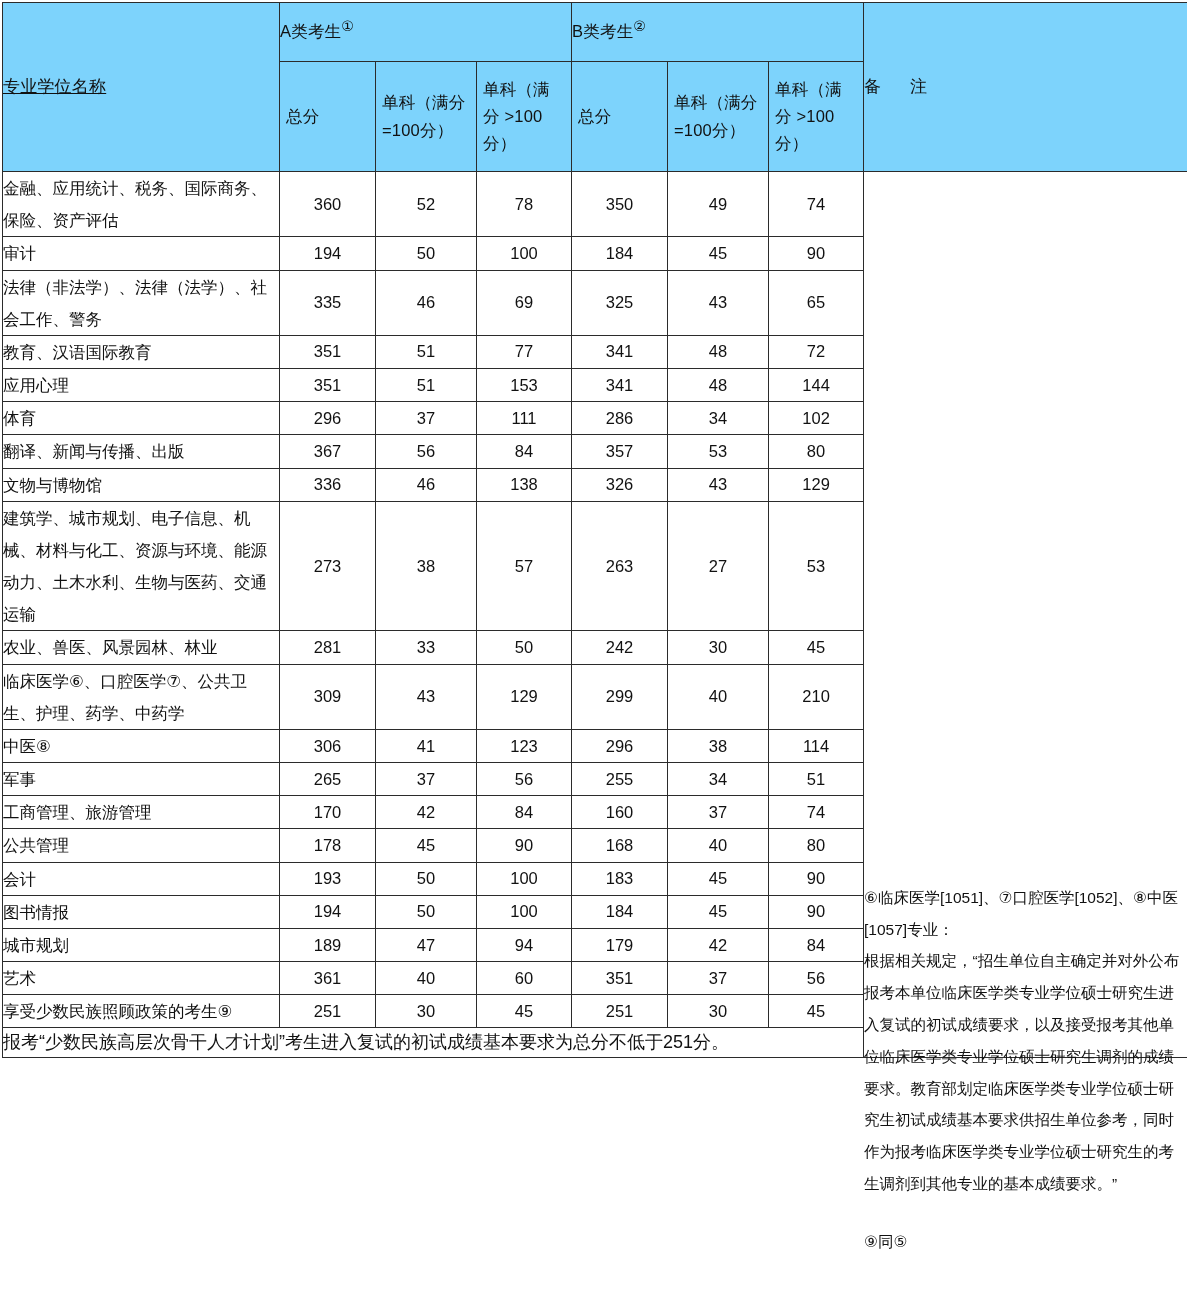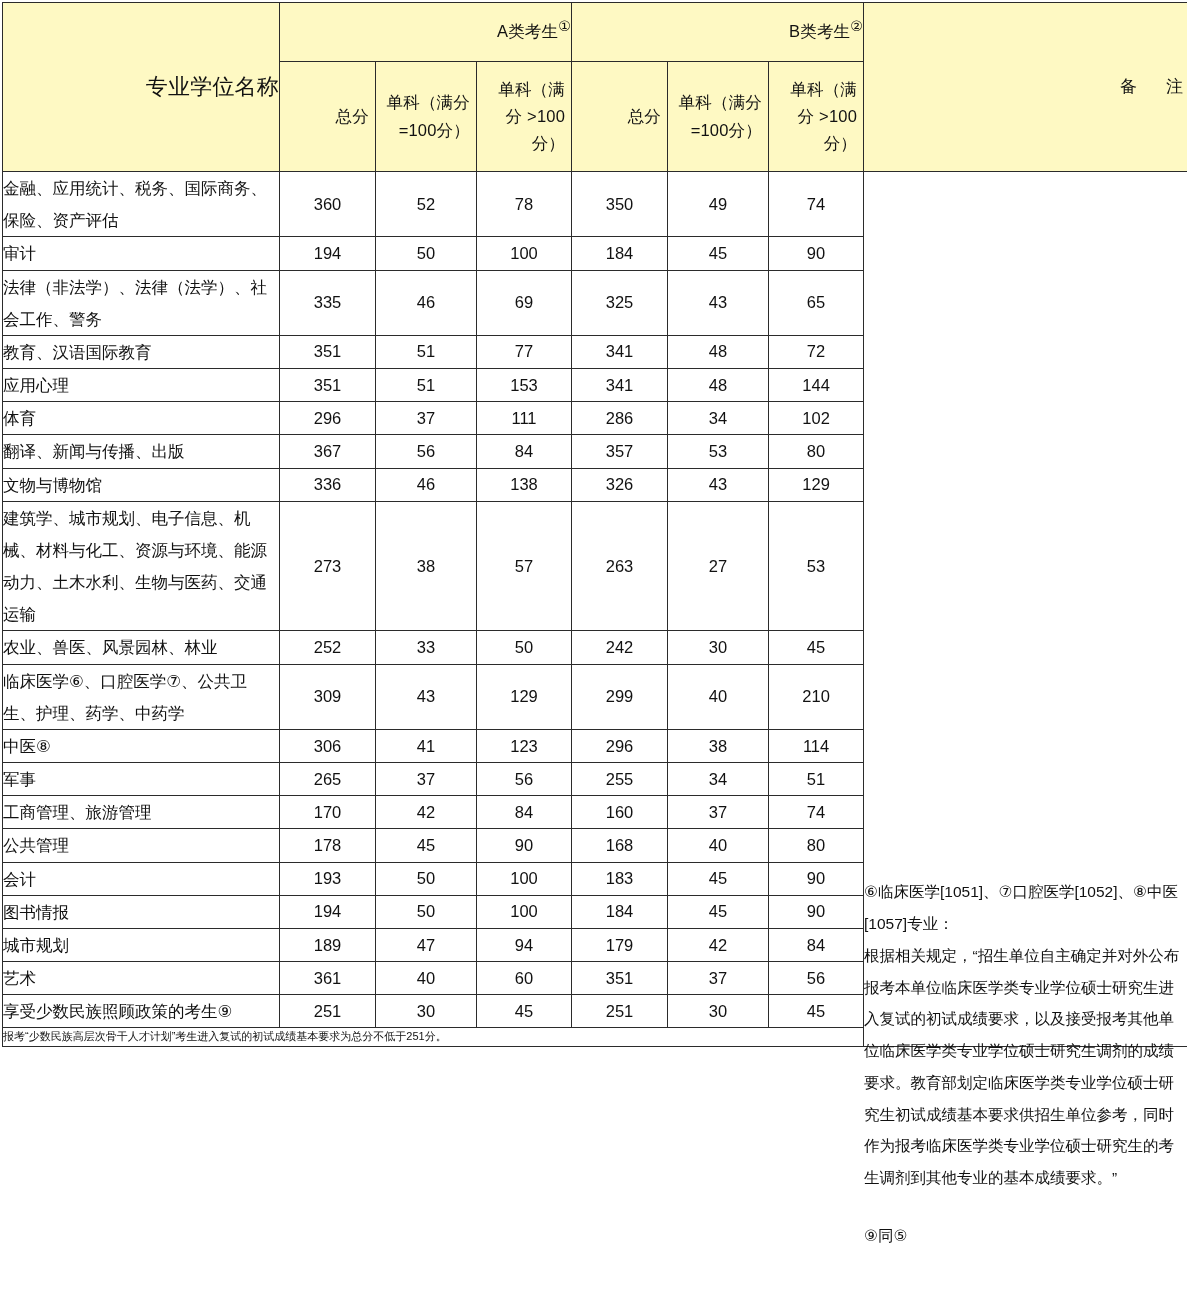--- a/index.html
+++ b/index.html
@@ -30,37 +30,38 @@
     font-weight:normal;
   }
   
   col.c-name{width:277px;}
   col.c-num{width:96px;}
   col.c-num2{width:101px;}
   col.c-num3{width:95px;}
   col.c-remark{width:326px;}
 
   thead td{
-    background:#fef9c3;
-    text-align:right;
+    background:#7dd3fc;
+    text-align:left;
     font-weight:bold;
     font-size:16.5px;
     line-height:1.65;
     letter-spacing:0.2px;
   }
   thead td.grp{
     height:58px;
     font-size:16.5px;
   }
   thead td.sub{
     height:105px;
     padding:2px 6px;
   }
   thead td.namehead{
-    font-size:22px;
+    font-size:17px;
+    text-decoration:underline;
   }
   thead td.remarkhead{
     font-size:17px;
     letter-spacing:6px;
   }
   .sup{
     font-size:14px;
     vertical-align:super;
     line-height:0;
     font-weight:normal;
@@ -90,21 +91,21 @@
     line-height:2.05;
   }
   .remark-inner{
     position:relative;
     top:455px;
   }
   .remark-gap{height:26px;}
   td.footnote{
     text-align:left;
     padding:11px 14px 11px 18px;
-    font-size:11px;
+    font-size:18px;
     line-height:1.6;
   }
 </style>
 </head>
 <body>
 
 <div id="sheet">
   <table class="score">
     <colgroup>
       <col class="c-name">
@@ -217,21 +218,21 @@
           <td class="name">建筑学、城市规划、电子信息、机械、材料与化工、资源与环境、能源动力、土木水利、生物与医药、交通运输</td>
           <td class="val">273</td>
           <td class="val">38</td>
           <td class="val">57</td>
           <td class="val">263</td>
           <td class="val">27</td>
           <td class="val">53</td>
         </tr>
         <tr>
           <td class="name">农业、兽医、风景园林、林业</td>
-          <td class="val">252</td>
+          <td class="val">281</td>
           <td class="val">33</td>
           <td class="val">50</td>
           <td class="val">242</td>
           <td class="val">30</td>
           <td class="val">45</td>
         </tr>
         <tr>
           <td class="name">临床医学⑥、口腔医学⑦、公共卫生、护理、药学、中药学</td>
           <td class="val">309</td>
           <td class="val">43</td>

